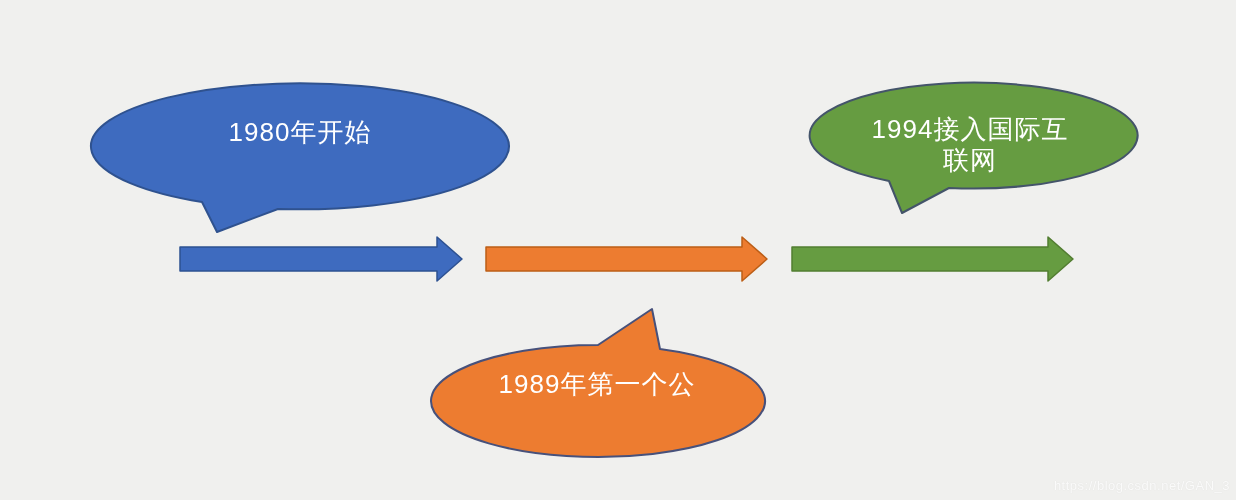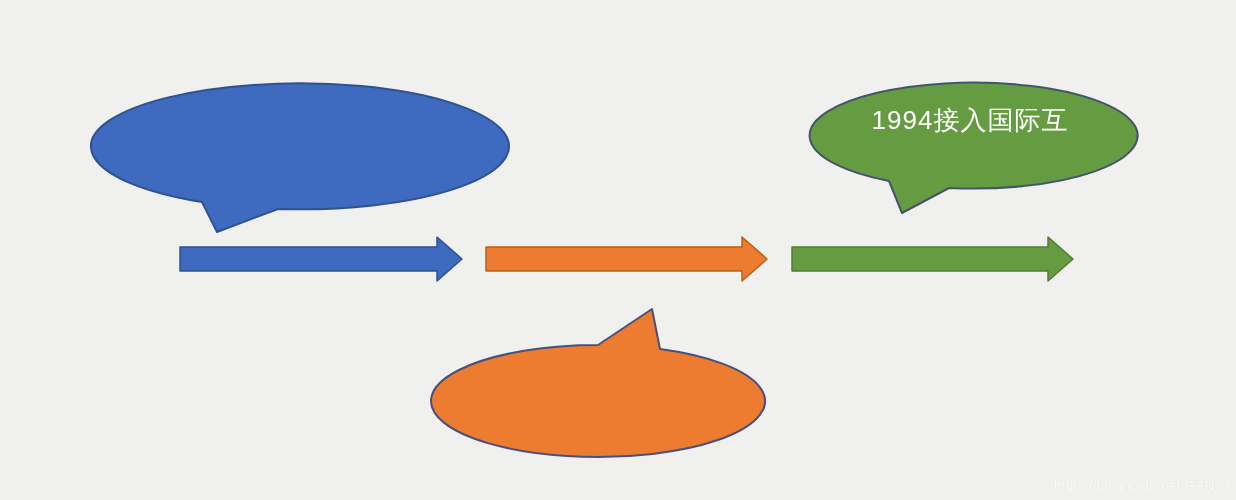--- a/index.html
+++ b/index.html
@@ -35,21 +35,21 @@
     font-weight: 400;
     letter-spacing: 1px;
     pointer-events: none;
     white-space: nowrap;
   }
   .bubble-label span {
     display: block;
   }
   .label-1980 { left: 120px; top: 117px; }
   .label-1989 { left: 417px; top: 369px; }
-  .label-1994 { left: 790px; top: 105px; }
+  .label-1994 { left: 790px; top: 114px; }
   .watermark {
     position: absolute;
     right: 6px;
     bottom: 7px;
     font-size: 13px;
     color: rgba(255, 255, 255, 0.85);
     text-shadow: 0 0 1px rgba(190, 190, 188, 0.4);
     letter-spacing: 0.5px;
   }
 </style>
@@ -67,24 +67,27 @@
     <path d="M 792 247 L 1048 247 L 1048 237 L 1073 259 L 1048 281 L 1048 271 L 792 271 Z" stroke-width="1.5" stroke-linejoin="round" fill="#669c41" stroke="#527d31"></path>
 
     <path d="M 202 202 A 209 63 0 1 1 278 209 L 217 232 Z" stroke-width="2" stroke-linejoin="round" fill="#3e6bbf" stroke="#2f528f"></path>
 
     <path d="M 660 349 A 167 56 0 1 1 598 345 L 652 309 Z" stroke-width="2" stroke-linejoin="round" fill="#ed7c30" stroke="#47517b"></path>
 
     <path d="M 889 181 A 164 53 0 1 1 949 188 L 902 213 Z" stroke-width="2" stroke-linejoin="round" fill="#669c41" stroke="#44546a"></path>
   </svg>
 
   <div class="bubble-label label-1980">
+    <span>1980年开始</span>
   </div>
 
   <div class="bubble-label label-1989">
+    <span>1989年第一个公</span>
   </div>
 
   <div class="bubble-label label-1994">
     <span>1994接入国际互</span>
+    <span>联网</span>
   </div>
 
   <div class="watermark">https://blog.csdn.net/GAN_3</div>
 
 </div>
 
 </body></html>

